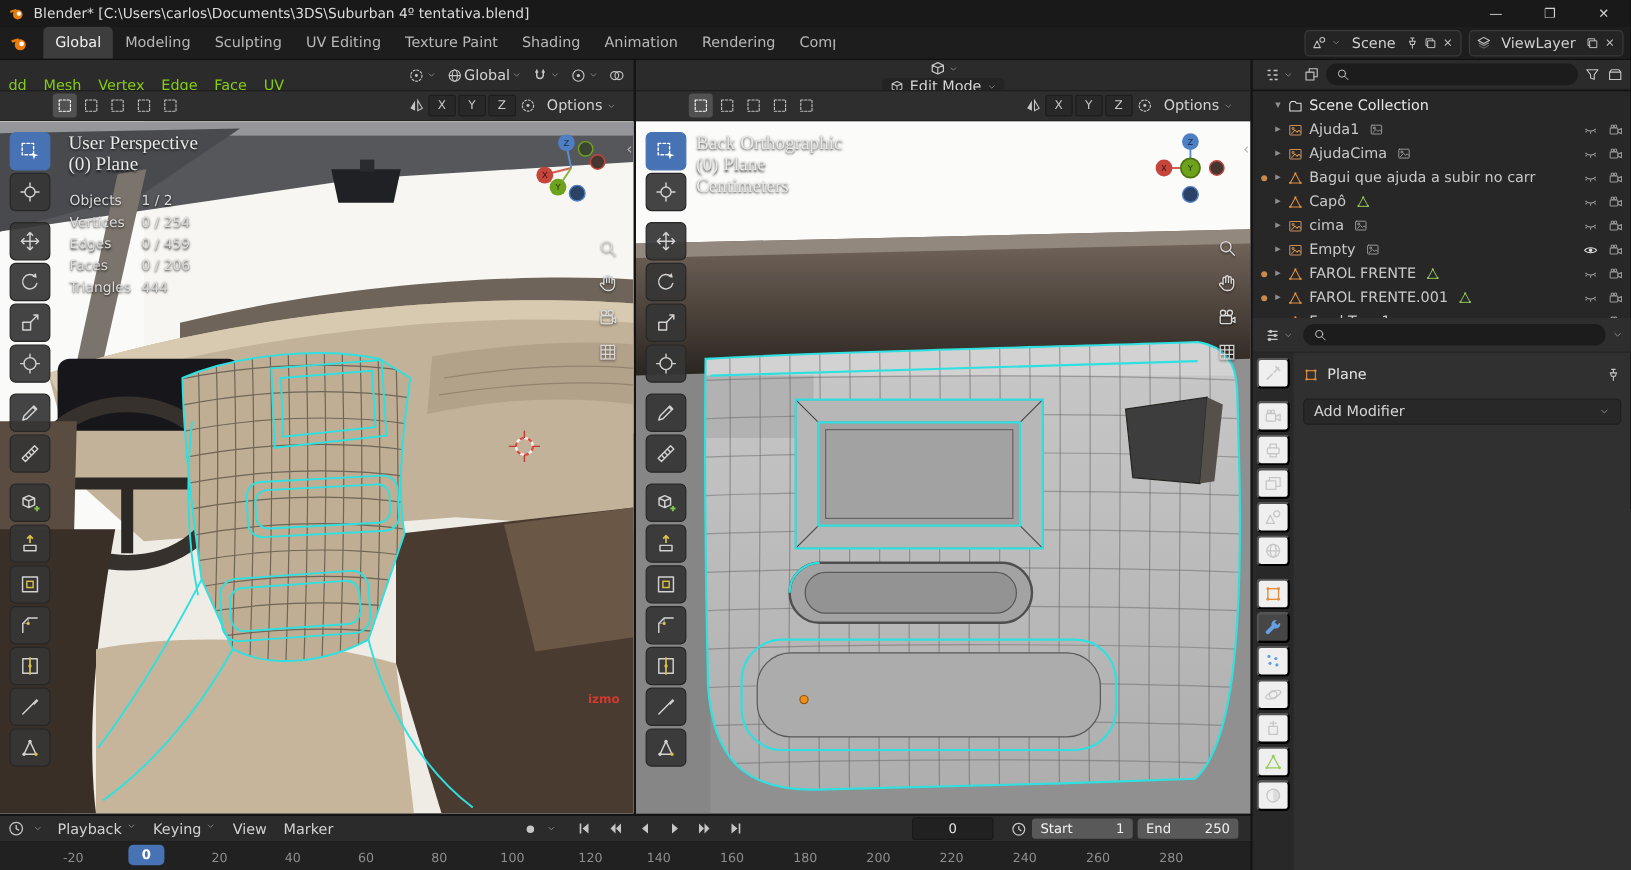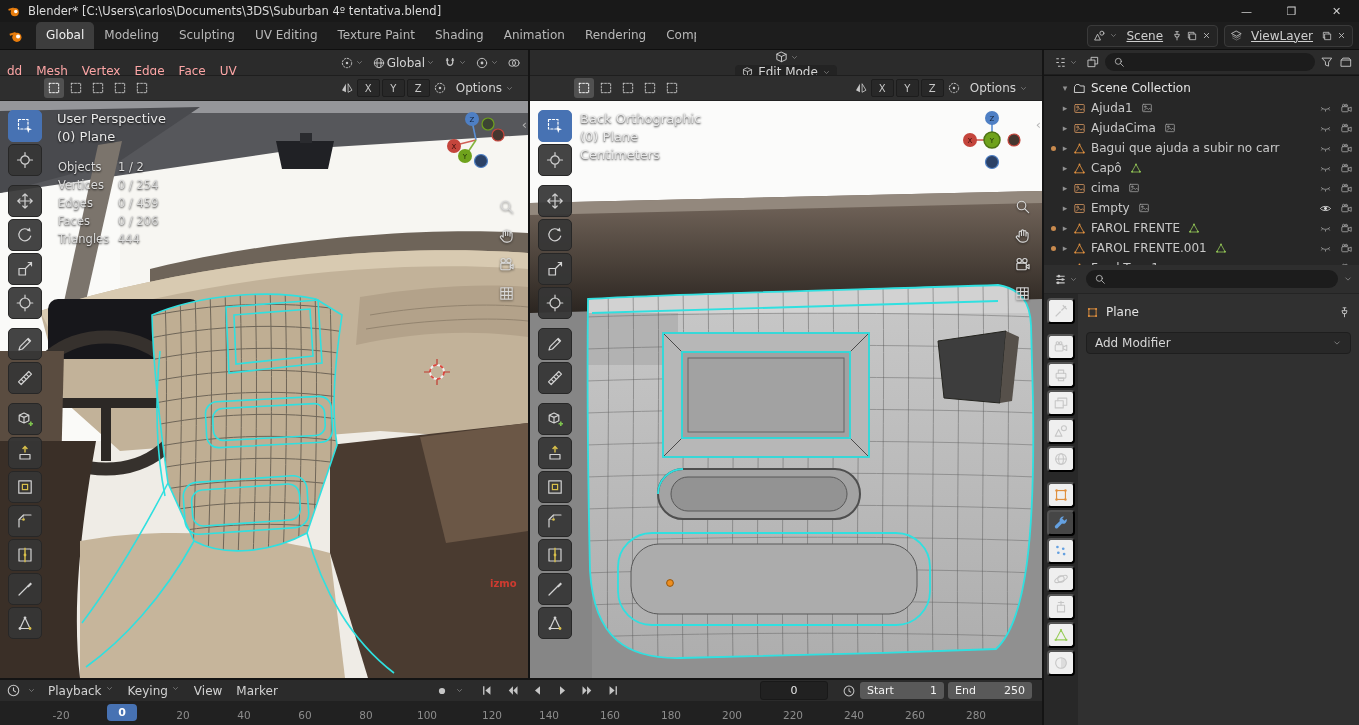--- a/index.html
+++ b/index.html
@@ -17,29 +17,29 @@
 
   
   #topbar{position:absolute;left:0;top:22px;width:1359px;height:28px;background:#1d1d1d;display:flex;align-items:center;border-bottom:1px solid #0f0f0f;box-sizing:border-box;}
   #topbar > .ic{margin-left:8px;}
   #app-menus{display:flex;gap:2px;margin-left:4px;}
   .menu-item{padding:4px 8px;color:#d2d2d2;white-space:nowrap;}
   #workspace-tabs{display:flex;margin-left:12px;max-width:660px;overflow:hidden;height:100%;align-items:stretch;}
   .ws-tab{padding:6px 10px 5px;color:#b8b8b8;white-space:nowrap;}
   .ws-tab.active{background:#3d3d3d;color:#f0f0f0;border-radius:5px 5px 0 0;}
   #top-right{margin-left:auto;display:flex;gap:6px;margin-right:6px;}
-  .selector{display:flex;align-items:center;gap:3px;background:#242424;border:1px solid #3a3a3a;border-radius:4px;height:20px;padding:0 5px;color:#cfcfcf;text-decoration:underline;}
+  .selector{display:flex;align-items:center;gap:3px;background:#242424;border:1px solid #3a3a3a;border-radius:4px;height:20px;padding:0 5px;color:#cfcfcf;}
   .selector .label{padding:0 5px;font-size:12px;}
 
   
   .vp-header{position:absolute;height:25px;background:#2b2b2b;border-bottom:1px solid #1e1e1e;display:flex;align-items:center;overflow:hidden;box-sizing:content-box;}
   #lv-header{left:0;top:50px;width:528px;}
   #rv-header{left:530px;top:50px;width:512px;flex-direction:column;}
   .menus{display:flex;}
-  .vmenu{padding:3px 7px;color:#fca5a5;white-space:nowrap;margin-top:16px;}
+  .vmenu{padding:3px 7px;color:#84cc16;white-space:nowrap;margin-top:16px;}
   .hdr-right{margin-left:auto;display:flex;align-items:center;gap:2px;padding-right:4px;}
   .hdr-item{display:flex;align-items:center;gap:1px;padding:0 3px;}
   .mode-pill{display:flex;align-items:center;gap:4px;background:#232323;border-radius:4px;height:20px;padding:0 6px;margin:0 4px;white-space:nowrap;}
   .trio{display:flex;gap:1px;background:#242424;border-radius:3px;padding:1px;margin:0 4px;}
   .tbtn{width:22px;height:18px;display:flex;align-items:center;justify-content:center;border-radius:2px;color:#c6c6c6;}
   .tbtn.active{background:#4772b3;color:#fff;}
 
   
   #ol-header{position:absolute;left:1044px;top:50px;width:315px;height:25px;background:#2b2b2b;border-bottom:1px solid #1e1e1e;display:flex;align-items:center;gap:5px;padding:0 6px;box-sizing:border-box;}
   .search{flex:1;display:flex;align-items:center;gap:5px;background:#1c1c1c;border-radius:10px;height:18px;padding:0 8px;color:#888;}
@@ -58,21 +58,21 @@
 
   
   .scene{position:absolute;overflow:hidden;background:#808080;}
   #lv-scene{left:0;top:101px;width:528px;height:577px;}
   #rv-scene{left:530px;top:101px;width:512px;height:577px;}
   .scene > svg.canvas{position:absolute;left:0;top:0;}
   .vp-tools{position:absolute;left:8px;top:9px;display:flex;flex-direction:column;gap:2px;width:34px;}
   .tool-btn{width:34px;height:32px;display:flex;align-items:center;justify-content:center;background:rgba(54,54,54,.93);border:1px solid #272727;border-radius:5px;color:#d2d2d2;box-sizing:border-box;}
   .tool-btn.active{background:#4772b3;border-color:#4772b3;color:#fff;}
   .tool-btn.gap{margin-top:7px;}
-  .vp-label{position:absolute;color:#e9e9e9;text-shadow:0 1px 2px rgba(0,0,0,.85);font-size:13px;white-space:nowrap;}
+  .vp-label{position:absolute;color:#e9e9e9;text-shadow:0 1px 2px rgba(0,0,0,.85);font-size:16px;white-space:nowrap;font-family:Liberation Serif, serif;}
   .stats{position:absolute;left:58px;top:57px;color:#dcdcdc;text-shadow:0 1px 2px rgba(0,0,0,.85);font-size:11.5px;}
   .stat-row{display:flex;height:18px;align-items:center;}
   .stat-row .lab{width:60px;}
   .gizmo{position:absolute;top:8px;}
   #lv-scene .gizmo{right:21px;}
   #rv-scene .gizmo{right:19px;}
   .navicons{position:absolute;display:flex;flex-direction:column;gap:12px;align-items:center;}
   #lv-scene .navicons{right:13px;top:97px;}
   #rv-scene .navicons{right:11px;top:97px;}
   .navicons .ic{color:#d8d8d8;filter:drop-shadow(0 1px 1px rgba(0,0,0,.55));}

